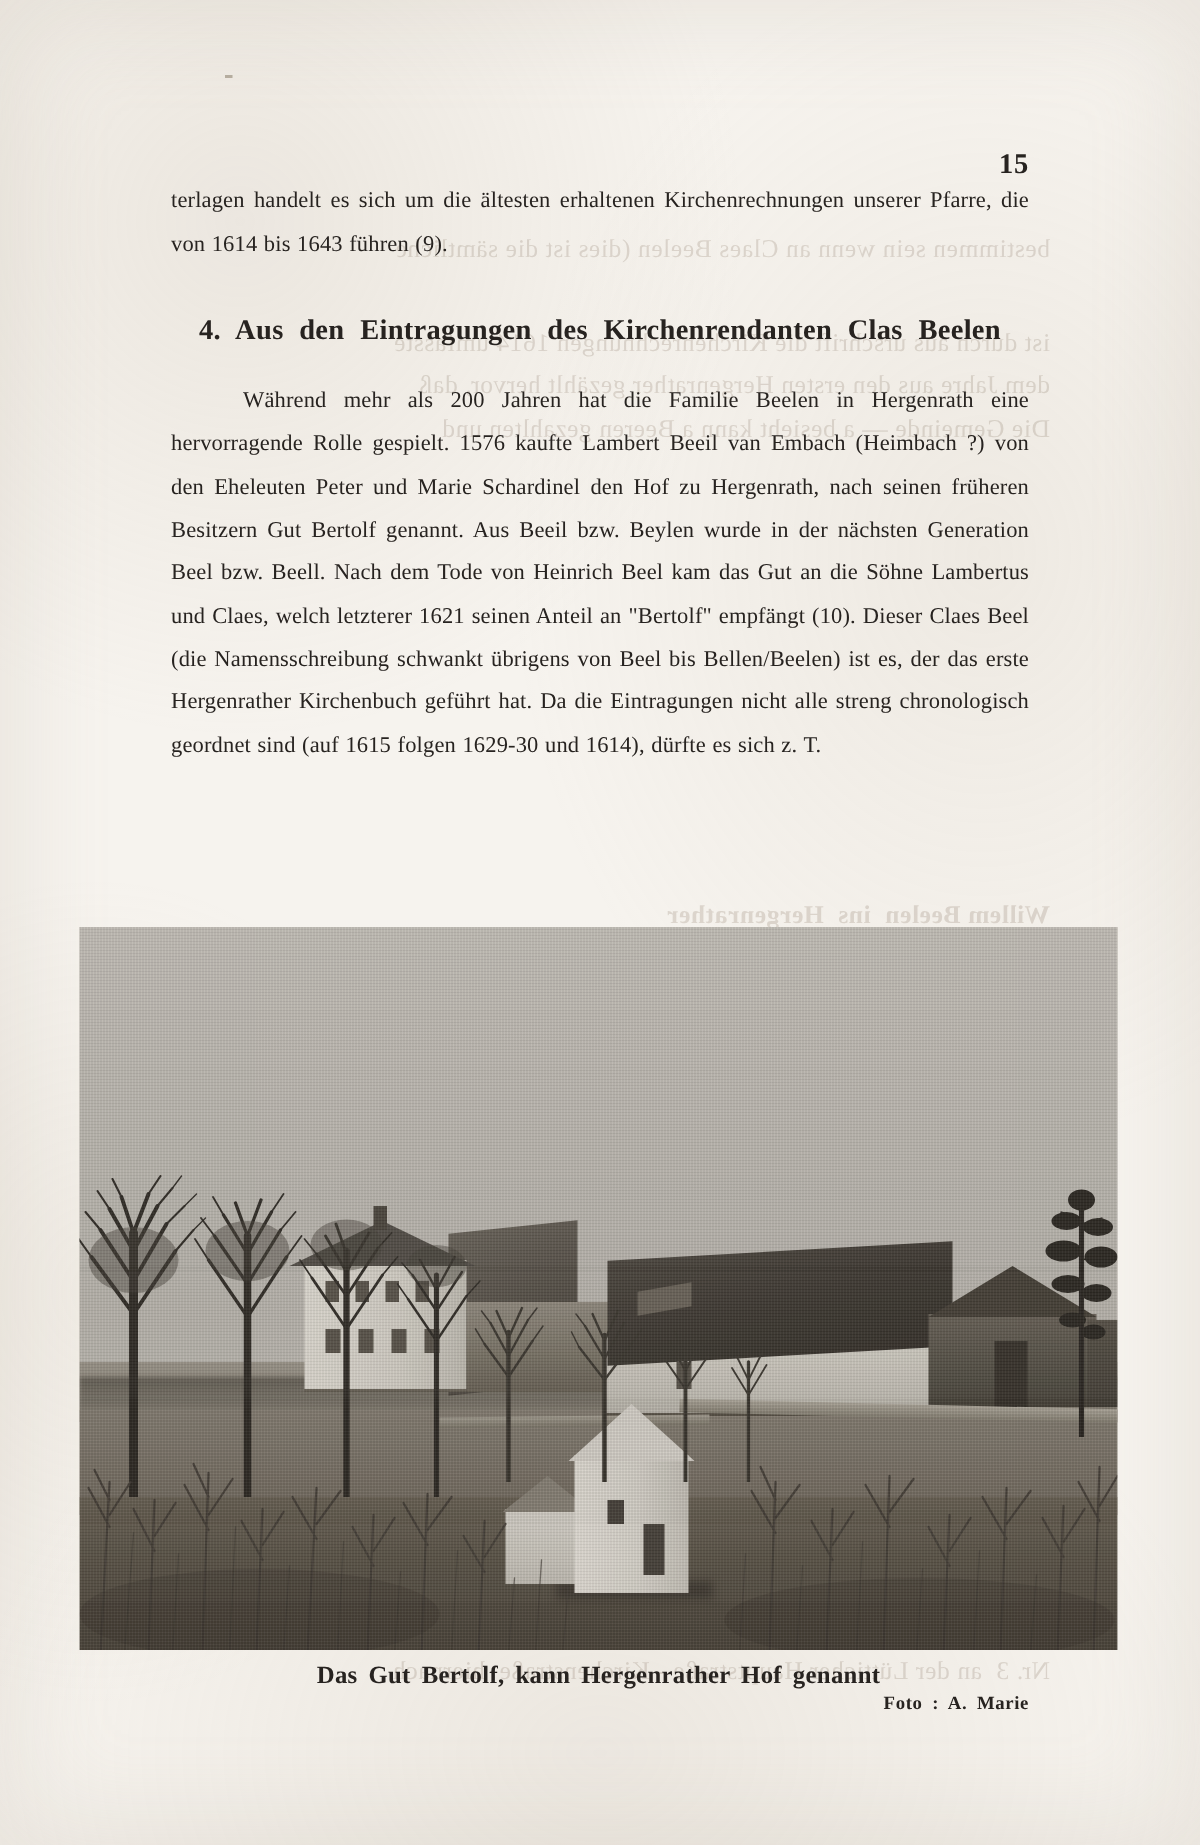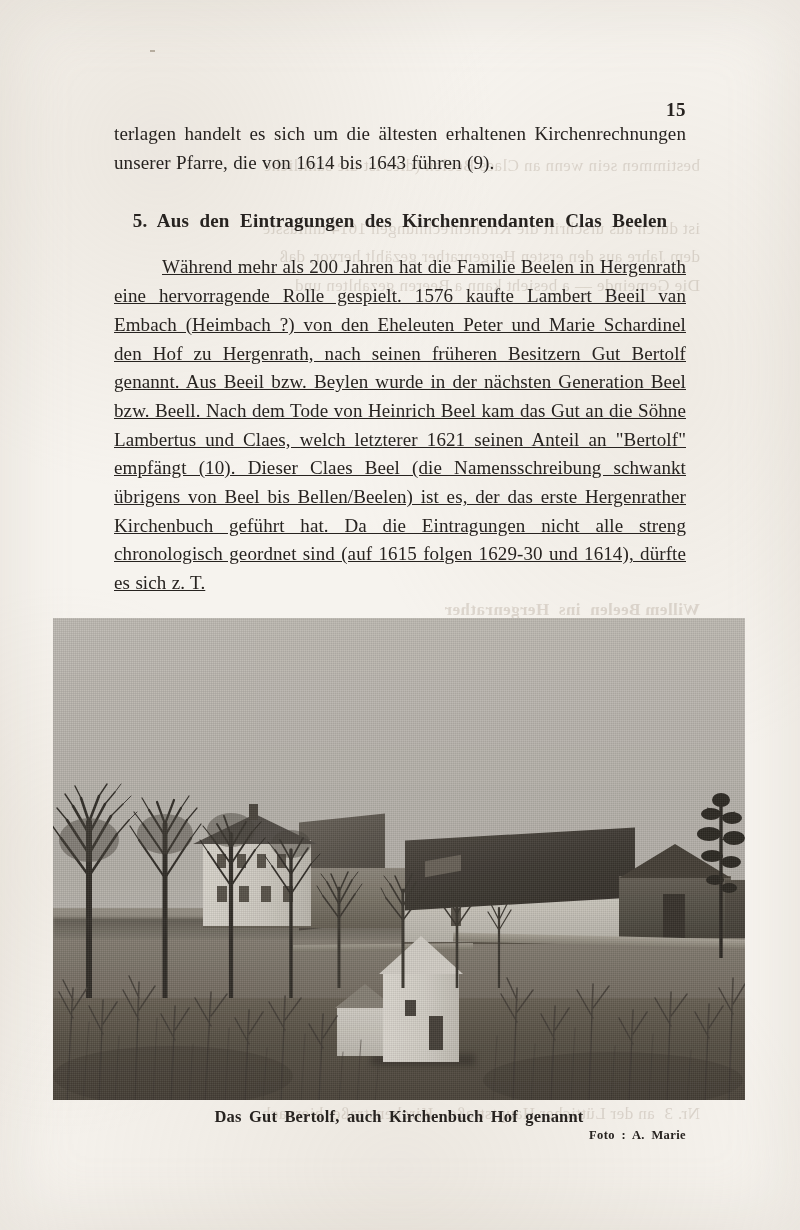--- a/index.html
+++ b/index.html
@@ -76,29 +76,29 @@
   .col {
     position: absolute;
     left: 114px;
     top: 120px;
     width: 572px;
     z-index: 10;
   }
 
   p.body {
     margin: 0;
-    font-size: 19px;
+    font-size: 15px;
     line-height: 28.7px;
     text-align: justify;
     text-align-last: left;
     letter-spacing: .1px;
     word-spacing: .5px;
   }
   p.body.first { text-indent: 0; }
-  p.body.para  { text-indent: 48px; text-decoration: underline; }
+  p.body.para  { text-indent: 48px; }
 
   .heading {
     margin: 30px 0 0 0;
     text-align: center;
     font-weight: 700;
     font-size: 19px;
     line-height: 28px;
     letter-spacing: .2px;
   }
   .heading .l1 {
@@ -345,21 +345,21 @@
 
   <div class="speck"></div>
 
   <div class="folio">15</div>
 
   <div class="col">
 
     <p class="body first">terlagen handelt es sich um die ältesten erhaltenen Kirchen­rechnungen unserer Pfarre, die von 1614 bis 1643 führen (9).</p>
 
     <div class="heading">
-      <span class="l1">5. Aus den Eintragungen des Kirchenrendanten Clas Beelen</span>
+      <span class="l1">4. Aus den Eintragungen des Kirchenrendanten Clas Beelen</span>
     </div>
 
     <div class="gap-after-head"></div>
 
     <p class="body para">Während mehr als 200 Jahren hat die Familie Beelen in Hergenrath eine hervorragende Rolle gespielt. 1576 kaufte Lambert Beeil van Embach (Heimbach ?) von den Eheleuten Peter und Marie Schardinel den Hof zu Hergenrath, nach seinen früheren Besitzern Gut Bertolf genannt. Aus Beeil bzw. Beylen wurde in der nächsten Generation Beel bzw. Beell. Nach dem Tode von Heinrich Beel kam das Gut an die Söhne Lambertus und Claes, welch letzterer 1621 seinen Anteil an "Bertolf" empfängt (10). Dieser Claes Beel (die Namens­schreibung schwankt übrigens von Beel bis Bellen/Beelen) ist es, der das erste Hergenrather Kirchenbuch geführt hat. Da die Eintragungen nicht alle streng chronologisch geordnet sind (auf 1615 folgen 1629-30 und 1614), dürfte es sich z. T.</p>
   </div>
 
   <div class="photo-wrap">
     <div class="photo">
 
@@ -507,18 +507,18 @@
           <ellipse cx="120" cy="128" rx="120" ry="30"></ellipse>
           <ellipse cx="560" cy="132" rx="130" ry="28"></ellipse>
         </g>
       </svg>
 
       <div class="halftone"></div>
       <div class="photo-tone"></div>
     </div>
   </div>
 
-  <div class="caption">Das Gut Bertolf, auch Kirchenbuch Hof genannt</div>
+  <div class="caption">Das Gut Bertolf, kann Hergenrather Hof genannt</div>
   <div class="credit">Foto : A. Marie</div>
 
   <div class="paper-grain"></div>
   <div class="paper-vignette"></div>
 </div>
 
 </body></html>

